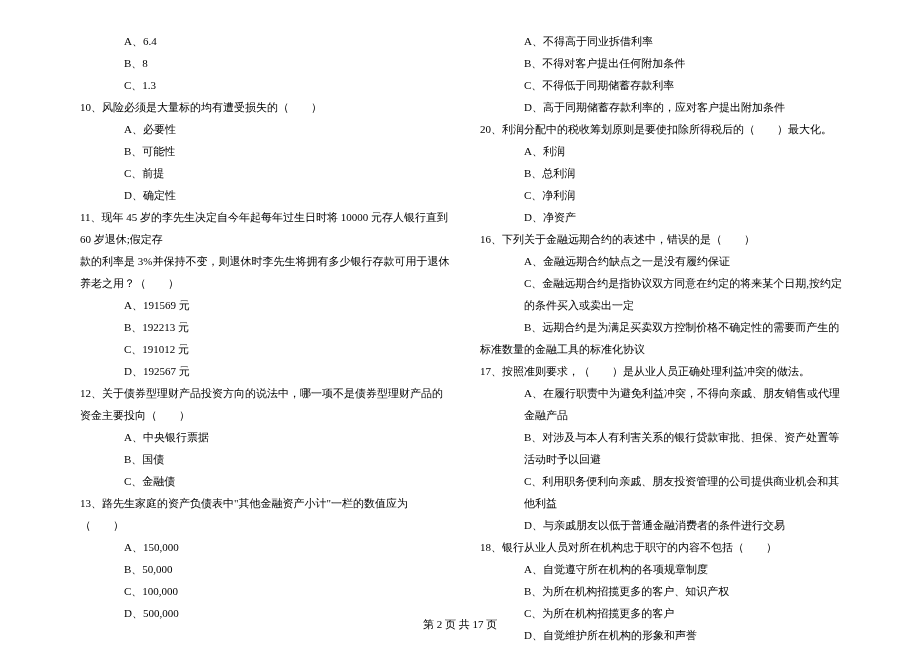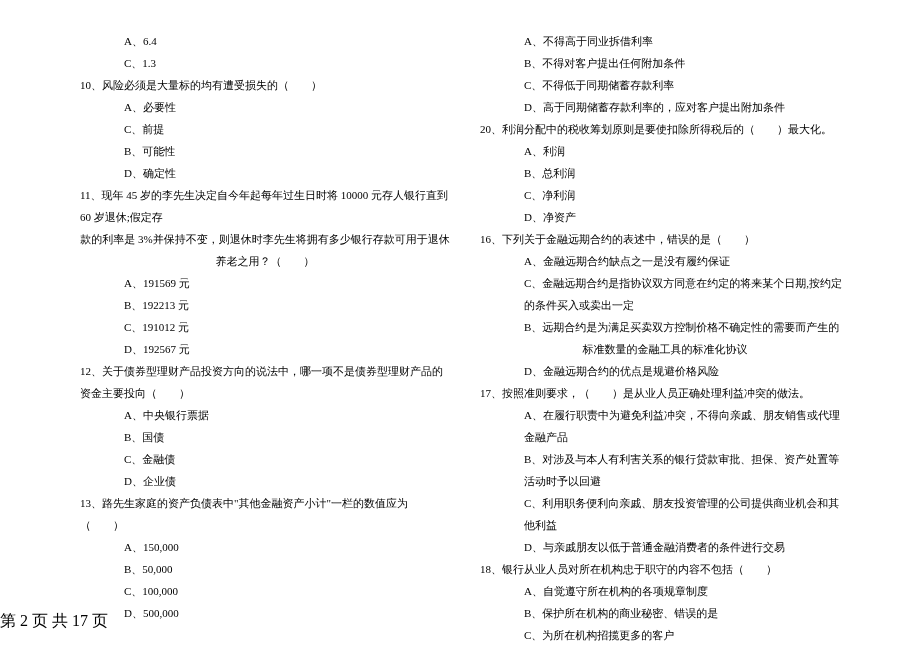--- a/index.html
+++ b/index.html
@@ -27,57 +27,56 @@
       line-height: 2.0;
     }
     .opt {
       padding-left: 44px;
     }
     .q {
       padding-left: 0px;
     }
     .q-sub {
       padding-left: 0px;
-      text-align: center;
     }
     .footer {
       position: absolute;
       bottom: 18px;
       left: 0;
       right: 0;
-      text-align: left;
-      font-size: 16px;
+      text-align: center;
+      font-size: 11px;
     }
   </style>
 </head>
 <body>
 
 <div class="columns">
   <div class="col">
     <div class="opt">A、6.4</div>
+    <div class="opt">B、8</div>
     <div class="opt">C、1.3</div>
 
     <div class="q">10、风险必须是大量标的均有遭受损失的（　　）</div>
     <div class="opt">A、必要性</div>
+    <div class="opt">B、可能性</div>
     <div class="opt">C、前提</div>
-    <div class="opt">B、可能性</div>
     <div class="opt">D、确定性</div>
 
     <div class="q">11、现年 45 岁的李先生决定自今年起每年过生日时将 10000 元存人银行直到 60 岁退休;假定存</div>
     <div class="q-sub">款的利率是 3%并保持不变，则退休时李先生将拥有多少银行存款可用于退休养老之用？（　　）</div>
     <div class="opt">A、191569 元</div>
     <div class="opt">B、192213 元</div>
     <div class="opt">C、191012 元</div>
     <div class="opt">D、192567 元</div>
 
     <div class="q">12、关于债券型理财产品投资方向的说法中，哪一项不是债券型理财产品的资金主要投向（　　）</div>
     <div class="opt">A、中央银行票据</div>
     <div class="opt">B、国债</div>
     <div class="opt">C、金融债</div>
-    <div class="opt">D、企业债</div>
 
     <div class="q">13、路先生家庭的资产负债表中"其他金融资产小计"一栏的数值应为（　　）</div>
     <div class="opt">A、150,000</div>
     <div class="opt">B、50,000</div>
     <div class="opt">C、100,000</div>
     <div class="opt">D、500,000</div>
 
   </div>
 
   <div class="col">
@@ -90,30 +89,29 @@
     <div class="opt">A、利润</div>
     <div class="opt">B、总利润</div>
     <div class="opt">C、净利润</div>
     <div class="opt">D、净资产</div>
 
     <div class="q">16、下列关于金融远期合约的表述中，错误的是（　　）</div>
     <div class="opt">A、金融远期合约缺点之一是没有履约保证</div>
     <div class="opt">C、金融远期合约是指协议双方同意在约定的将来某个日期,按约定的条件买入或卖出一定</div>
     <div class="opt">B、远期合约是为满足买卖双方控制价格不确定性的需要而产生的</div>
     <div class="q-sub">标准数量的金融工具的标准化协议</div>
-    <div class="opt">D、金融远期合约的优点是规避价格风险</div>
 
     <div class="q">17、按照准则要求，（　　）是从业人员正确处理利益冲突的做法。</div>
     <div class="opt">A、在履行职责中为避免利益冲突，不得向亲戚、朋友销售或代理金融产品</div>
     <div class="opt">B、对涉及与本人有利害关系的银行贷款审批、担保、资产处置等活动时予以回避</div>
     <div class="opt">C、利用职务便利向亲戚、朋友投资管理的公司提供商业机会和其他利益</div>
     <div class="opt">D、与亲戚朋友以低于普通金融消费者的条件进行交易</div>
 
     <div class="q">18、银行从业人员对所在机构忠于职守的内容不包括（　　）</div>
     <div class="opt">A、自觉遵守所在机构的各项规章制度</div>
-    <div class="opt">B、保护所在机构的商业秘密、错误的是</div>
+    <div class="opt">B、为所在机构招揽更多的客户、知识产权</div>
     <div class="opt">C、为所在机构招揽更多的客户</div>
     <div class="opt">D、自觉维护所在机构的形象和声誉</div>
 
   </div>
 </div>
 
 <div class="footer">第 2 页 共 17 页</div>
 
 </body></html>

